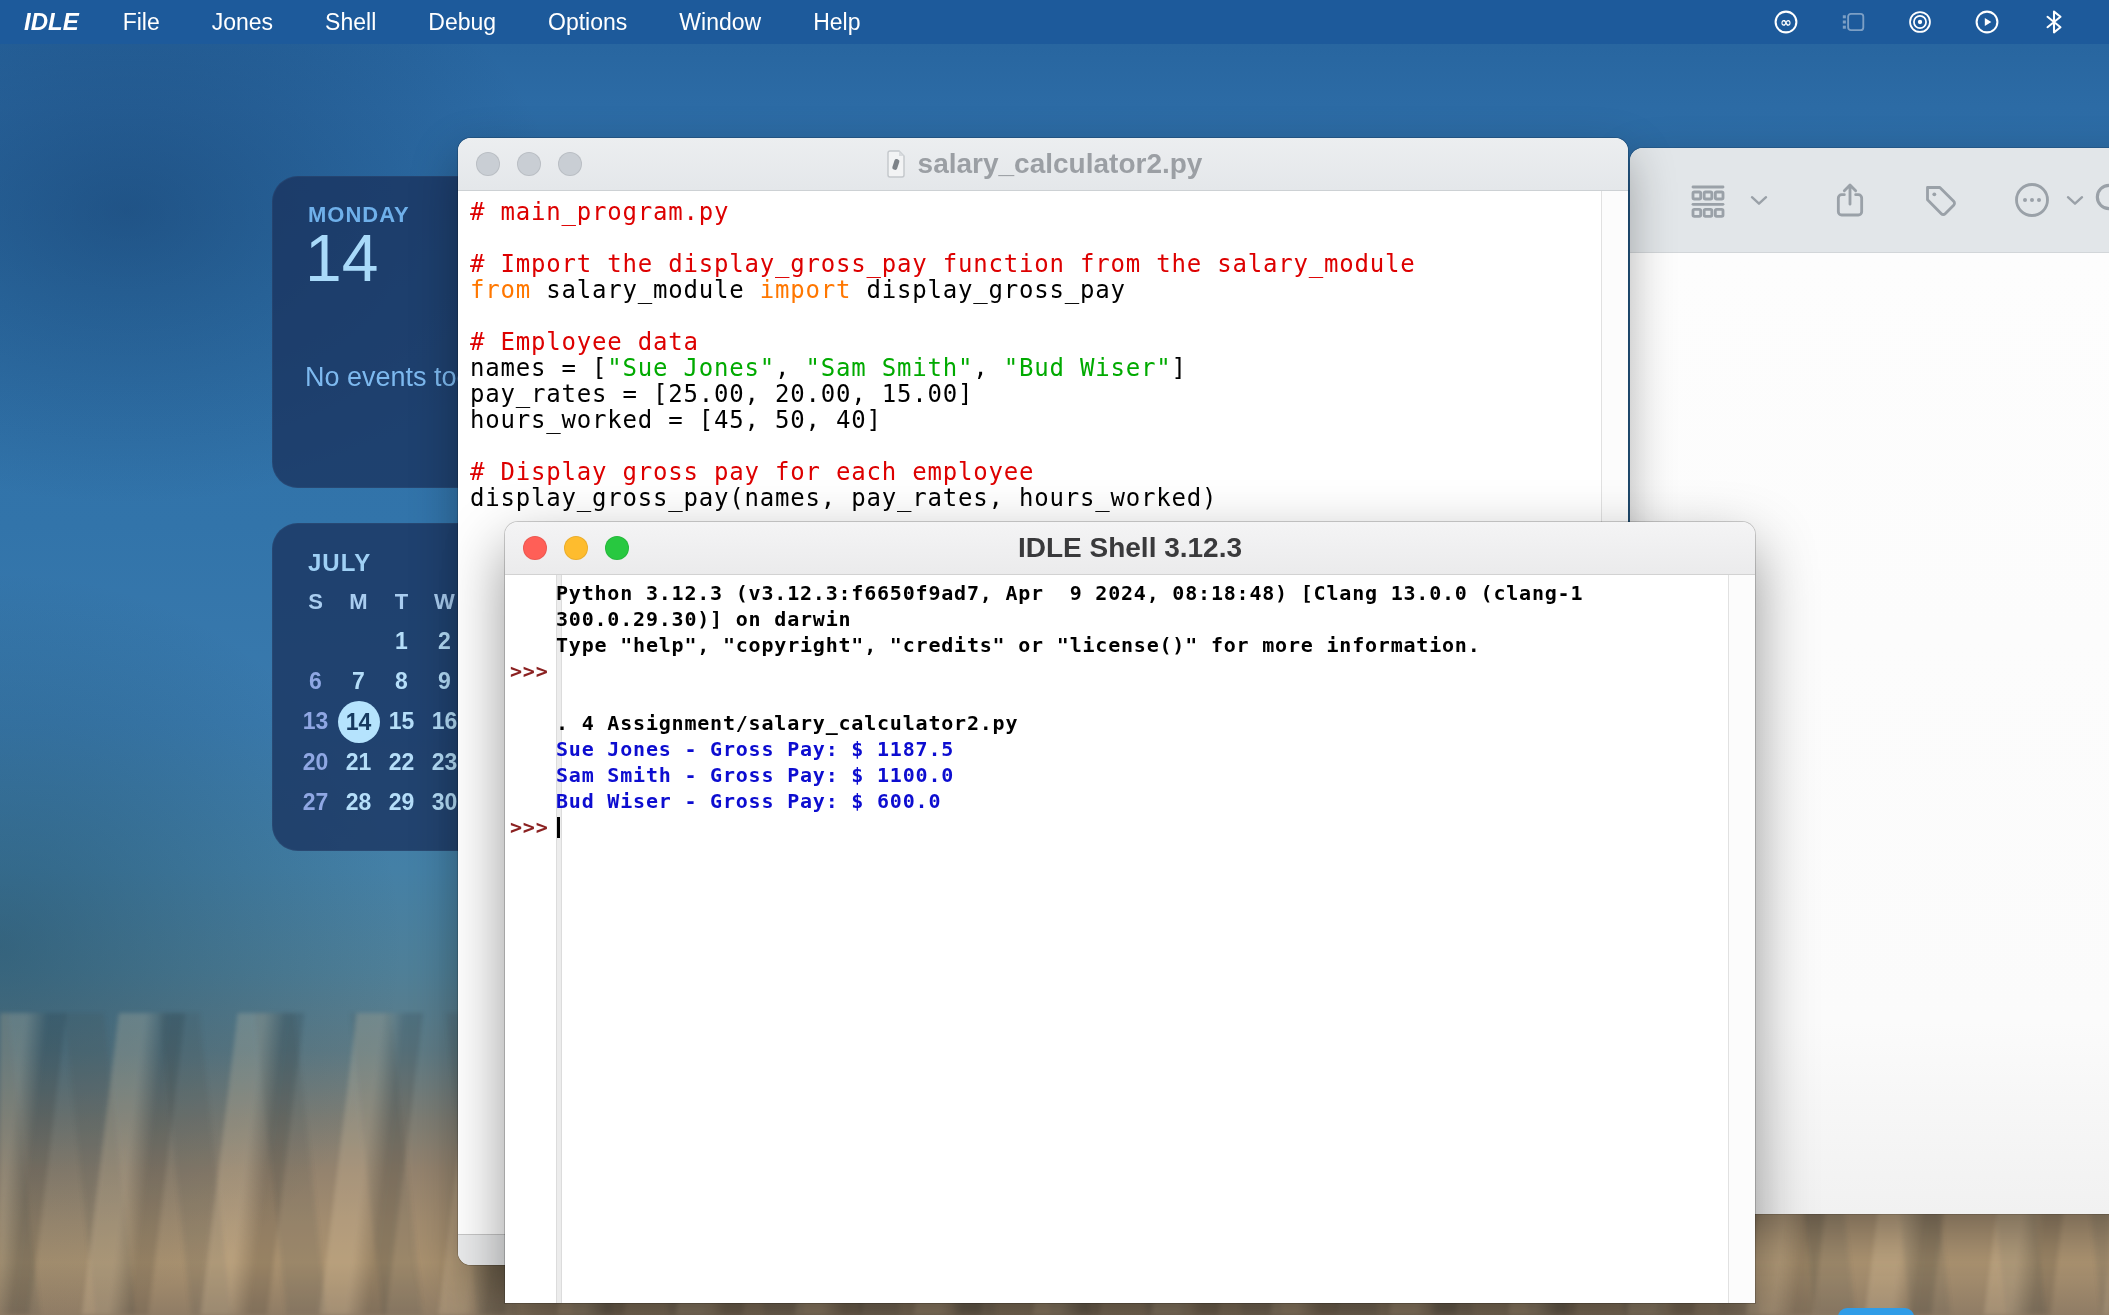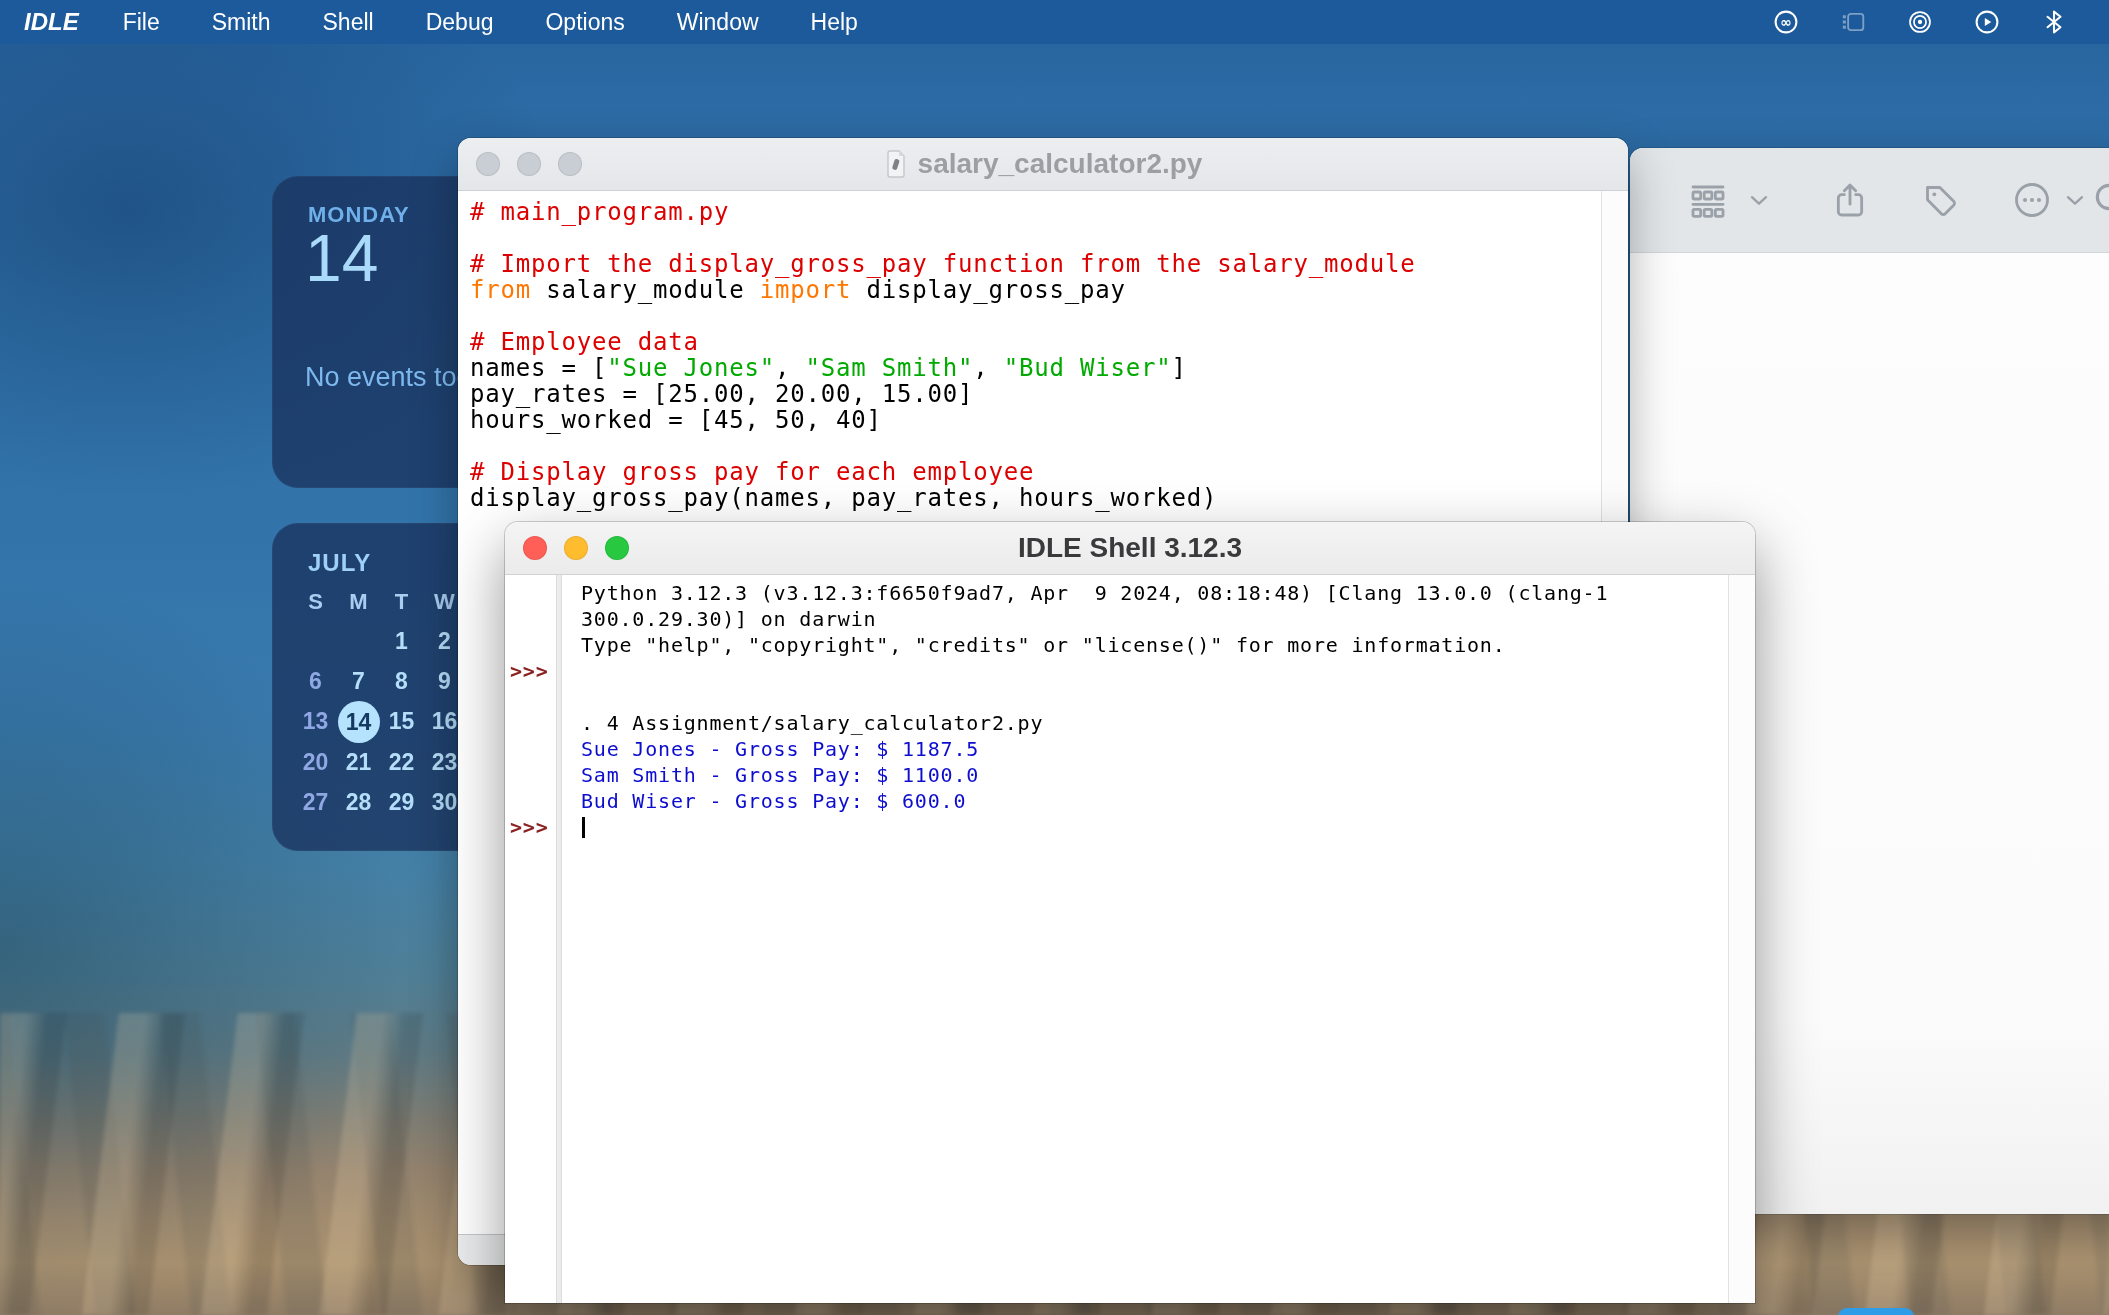--- a/index.html
+++ b/index.html
@@ -88,21 +88,21 @@
   #shell .title-text{color:#3a3a3c;}
   .shell-body{position:absolute;left:0;top:53px;right:0;bottom:0;background:#fff;}
   .gutter-divider{position:absolute;left:51px;top:0;bottom:0;width:4px;background:#ececec;
     border-left:1px solid #dcdcdc;border-right:1px solid #dcdcdc;}
   #shell-lines{position:absolute;left:0;top:5px;right:30px;
     font-family:"DejaVu Sans Mono",monospace;font-size:20px;line-height:26px;
     letter-spacing:.8px;}
   .srow{display:flex;height:26px;}
   .sgut{flex:0 0 51px;padding-left:5px;box-sizing:border-box;color:var(--prompt-dark-red);
     font-weight:bold;white-space:pre;}
-  .stxt{padding-left:25px;white-space:pre;}
+  .stxt{padding-left:0;white-space:pre;font-weight:bold;}
   .s-console{color:#000;}
   .s-stdout{color:var(--stdout-blue);}
   .cursor{display:inline-block;width:2.5px;height:21px;background:#000;
     vertical-align:-4px;margin-left:1px;}
   #shell .vscroll{right:0;top:0;bottom:0;}
 
   
   #finder{left:1630px;top:148px;width:520px;height:1066px;z-index:3;
     box-shadow:0 0 0 1px rgba(0,0,0,.12), 0 15px 45px rgba(0,0,0,.28);}
   .finder-toolbar{position:relative;height:104px;background:#e2e6e9;border-bottom:1px solid #d2d6d9;}
@@ -300,21 +300,21 @@
         </div>
       <div class="vscroll"></div>
     </div>
   </div>
 
   <div class="menubar">
     <div class="menu-left">
       <div class="menu-item app">IDLE</div>
       <div id="menu-items" style="display:flex">
           <div class="menu-item">File</div>
-          <div class="menu-item">Smith</div>
+          <div class="menu-item">Jones</div>
           <div class="menu-item">Shell</div>
           <div class="menu-item">Debug</div>
           <div class="menu-item">Options</div>
           <div class="menu-item">Window</div>
           <div class="menu-item">Help</div>
         </div>
     </div>
     <div class="menu-right" id="status-icons">
         <span class="status-icon">
           <svg viewBox="0 0 24 24" fill="none" stroke="currentColor" stroke-width="1.7" stroke-linecap="round" stroke-linejoin="round">

